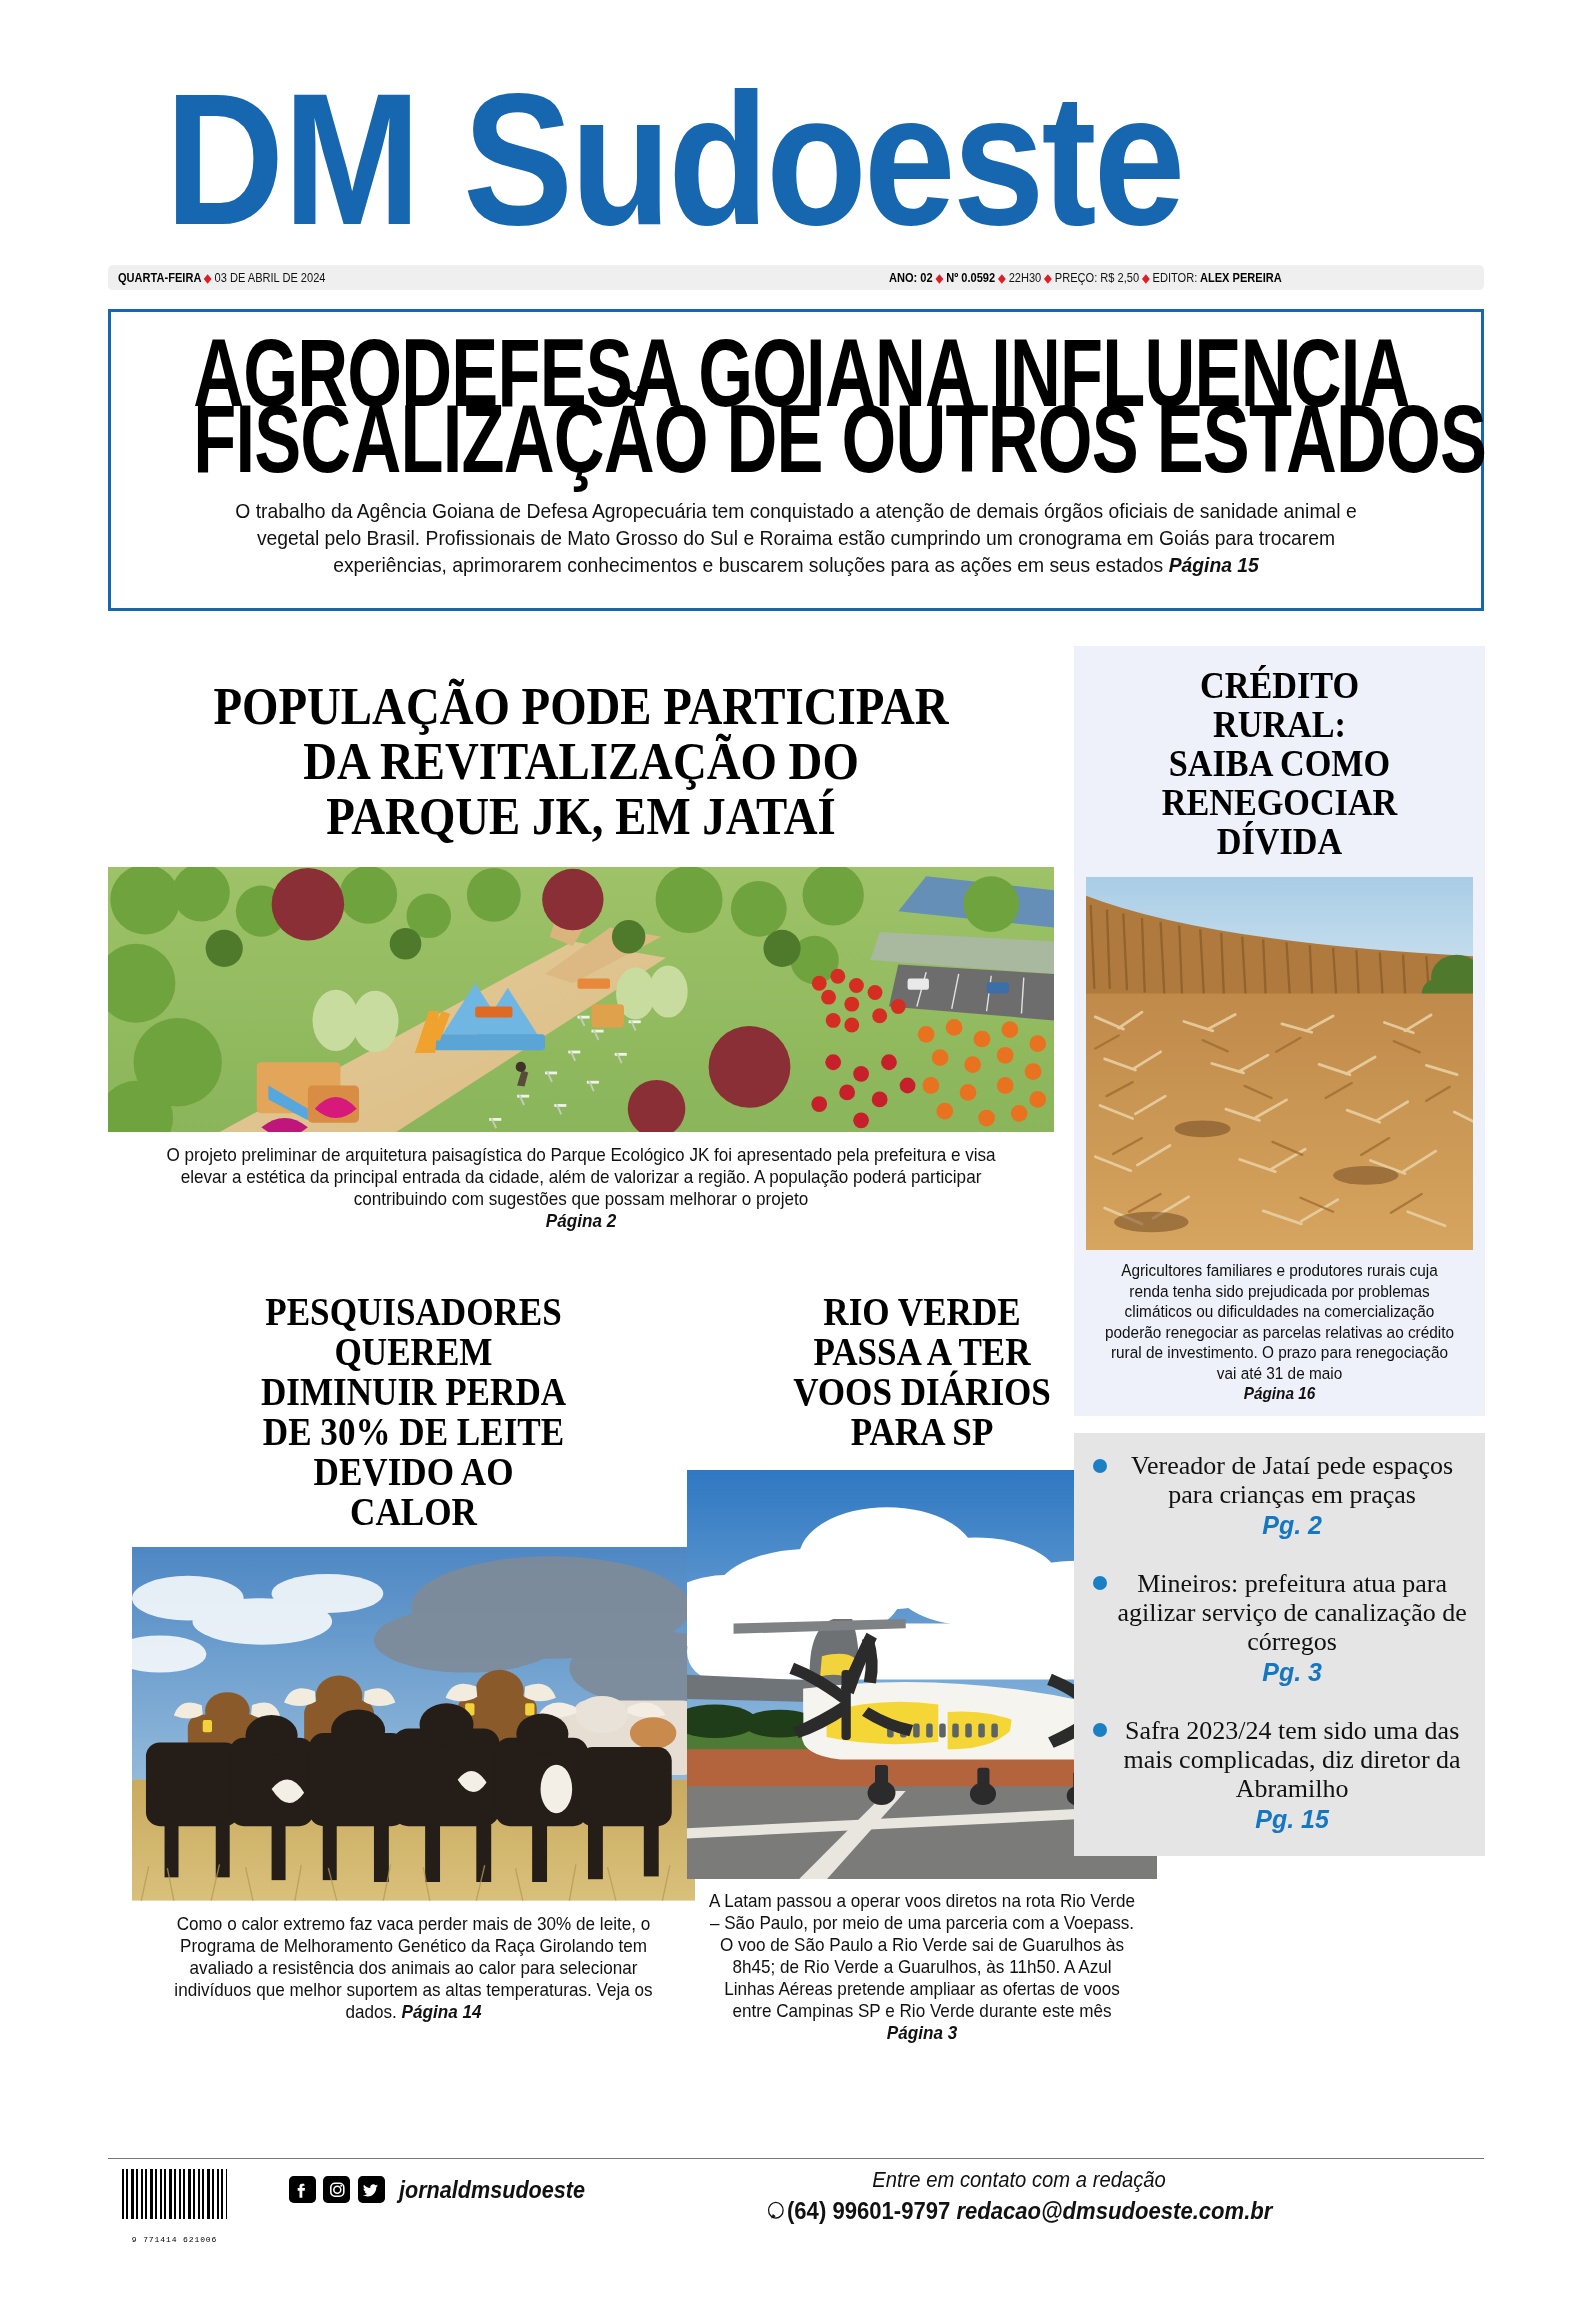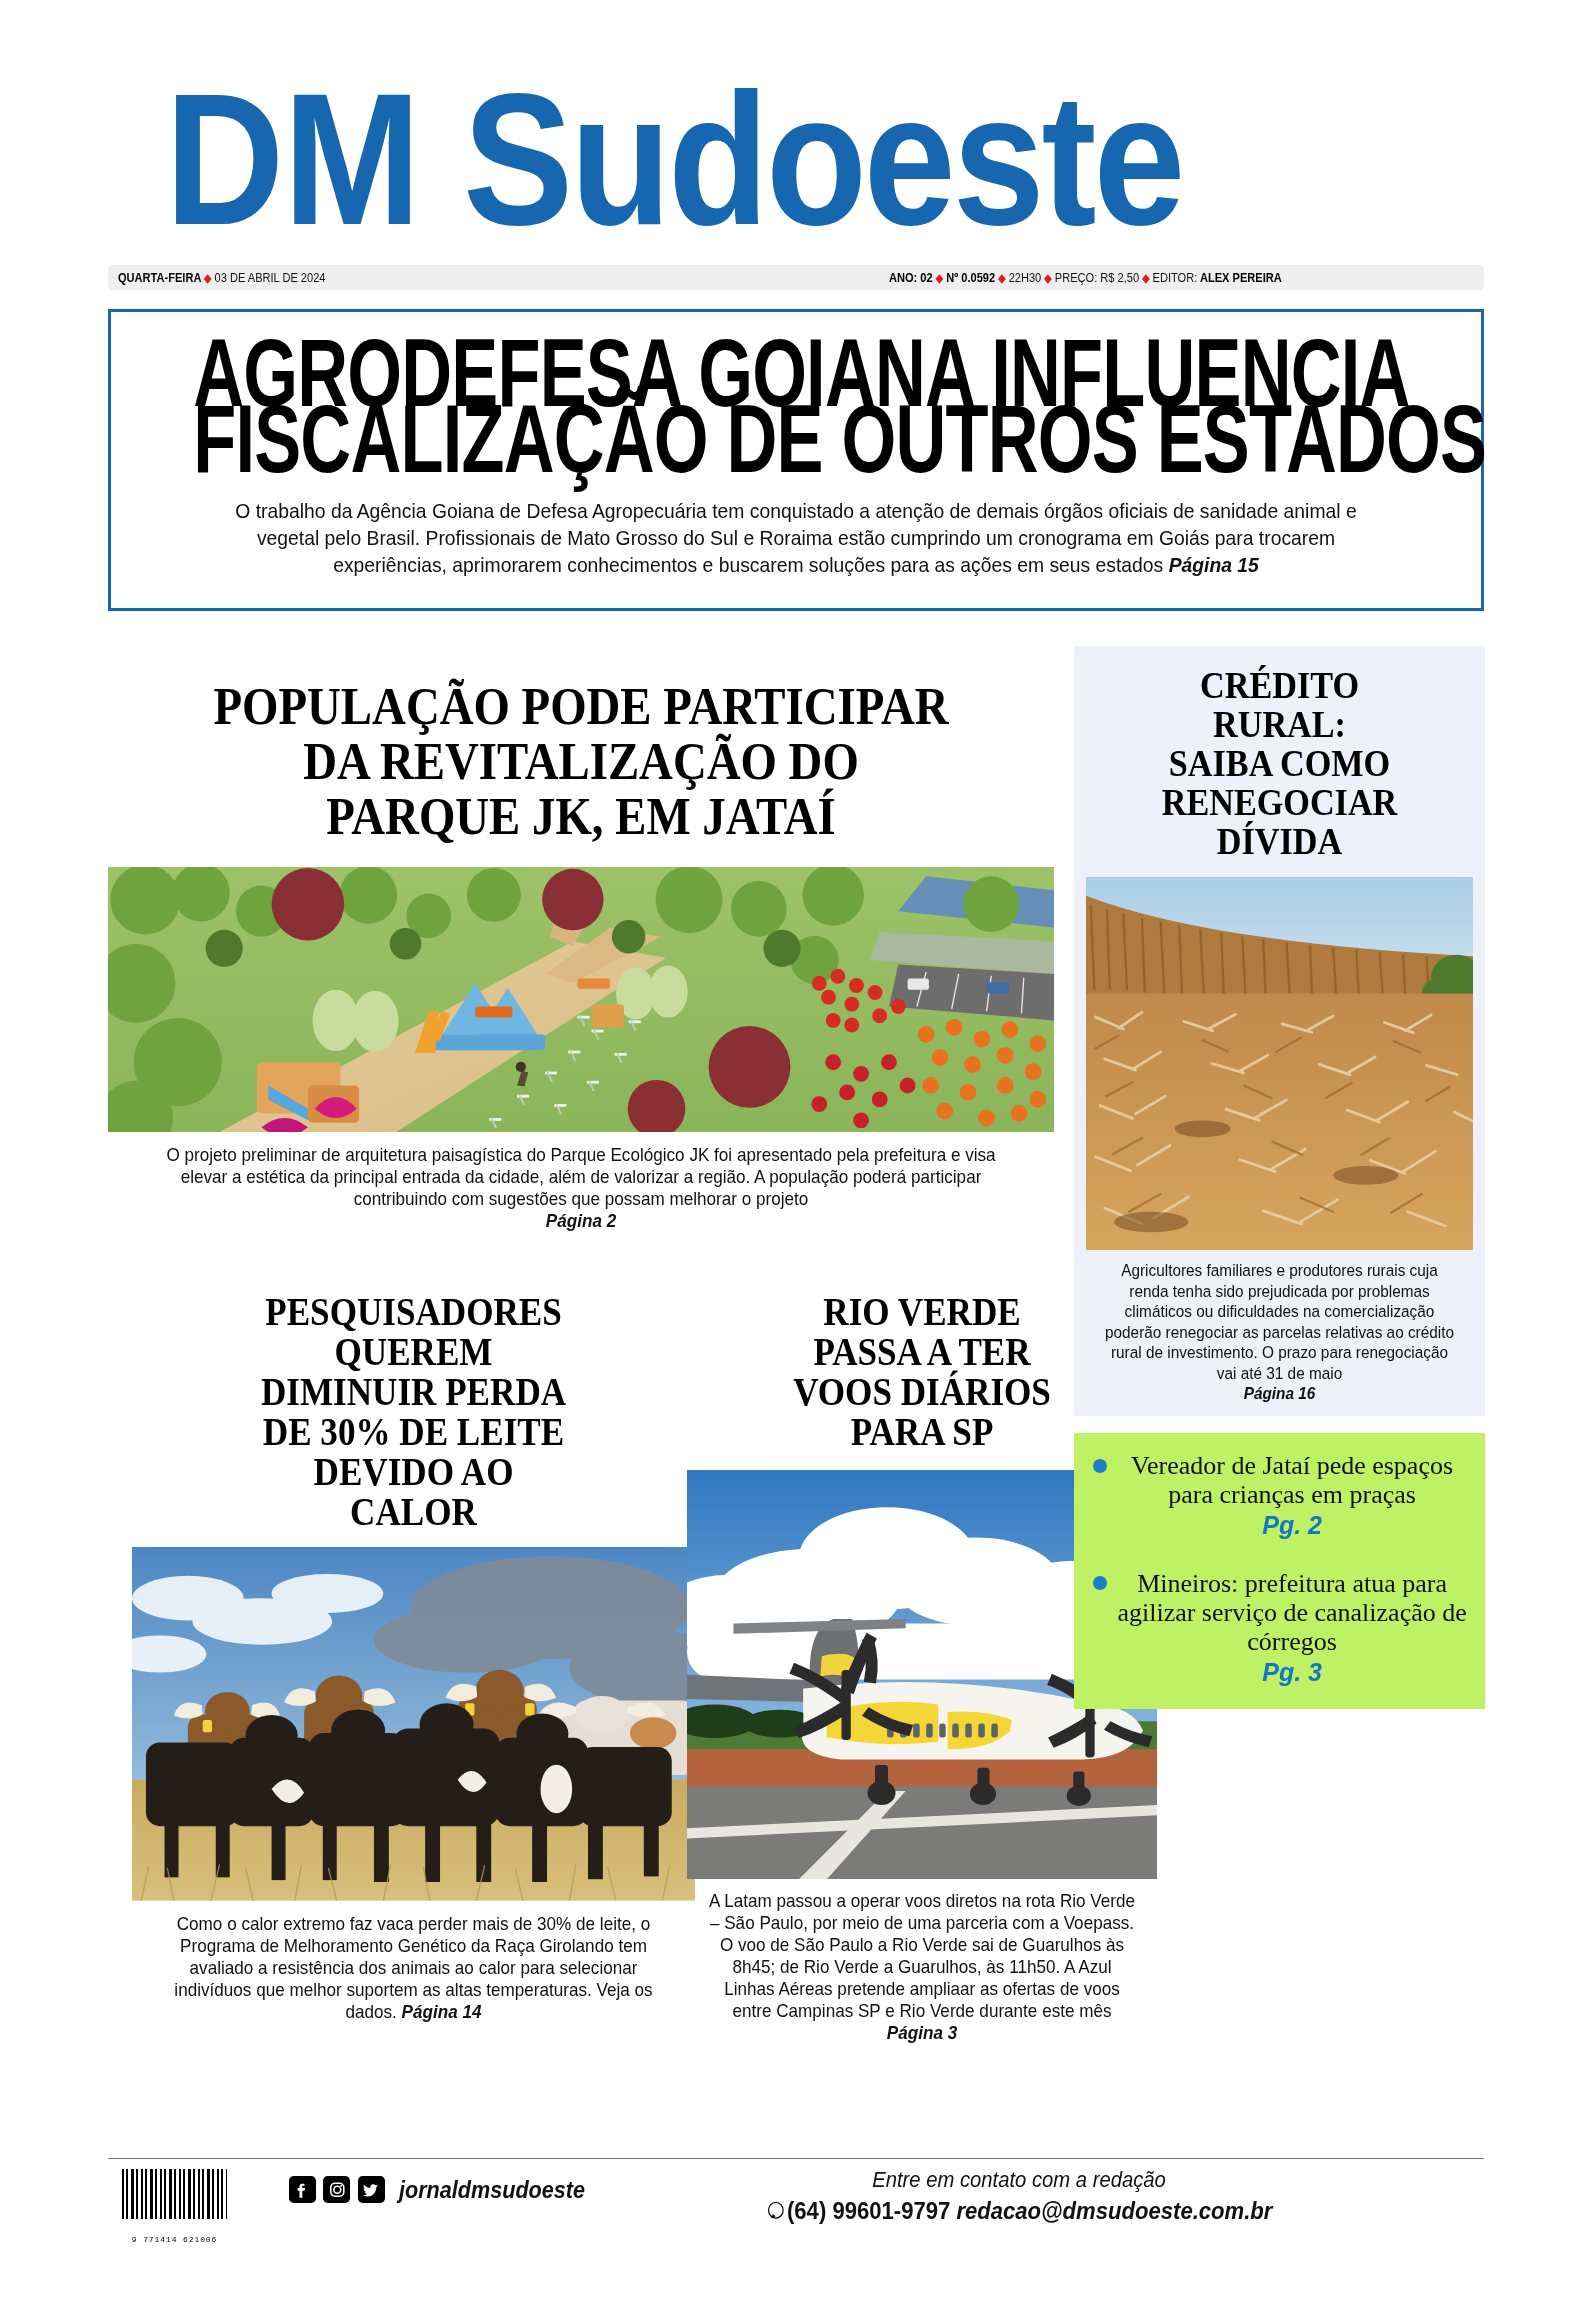--- a/index.html
+++ b/index.html
@@ -80,21 +80,21 @@
 
   .photo{display:block;width:100%;border:0;}
 
   
   .sidecard{
     background:#eef1fa;padding:12px 12px 11px 12px;box-sizing:border-box;
     width:411px;
   }
   .sidecard .cap{font-size:16.7px;line-height:20.5px;}
   .bulletcard{
-    background:#bef264;width:411px;box-sizing:border-box;
+    background:#e5e5e5;width:411px;box-sizing:border-box;
     padding:18.6px 16px 22px 16px;margin-top:16.7px;
   }
   .bullet{display:flex;align-items:flex-start;margin-bottom:29px;}
   .bullet:last-child{margin-bottom:0;}
   .dot{
     flex:0 0 auto;width:14px;height:14px;border-radius:50%;
     background:#1b7fc4;margin:7.4px 8.4px 0 2.8px;
   }
   .btxt{
     flex:1 1 auto;font-family:"Liberation Serif",serif;font-size:26px;
@@ -667,20 +667,27 @@
             <span class="pg">Pg. 2</span>
           </span>
         </div>
         <div class="bullet">
           <span class="dot"></span>
           <span class="btxt">
             <span>Mineiros: prefeitura atua para agilizar serviço de canalização de córregos</span>
             <span class="pg">Pg. 3</span>
           </span>
         </div>
+        <div class="bullet">
+          <span class="dot"></span>
+          <span class="btxt">
+            <span>Safra 2023/24 tem sido uma das mais complicadas, diz diretor da Abramilho</span>
+            <span class="pg">Pg. 15</span>
+          </span>
+        </div>
       </div>
     </div>
   </div>
 
   <div class="footer">
     <div class="inner">
       <div class="barcode">
         <div class="bars"></div>
         <div class="num">9  771414  621006</div>
       </div>

